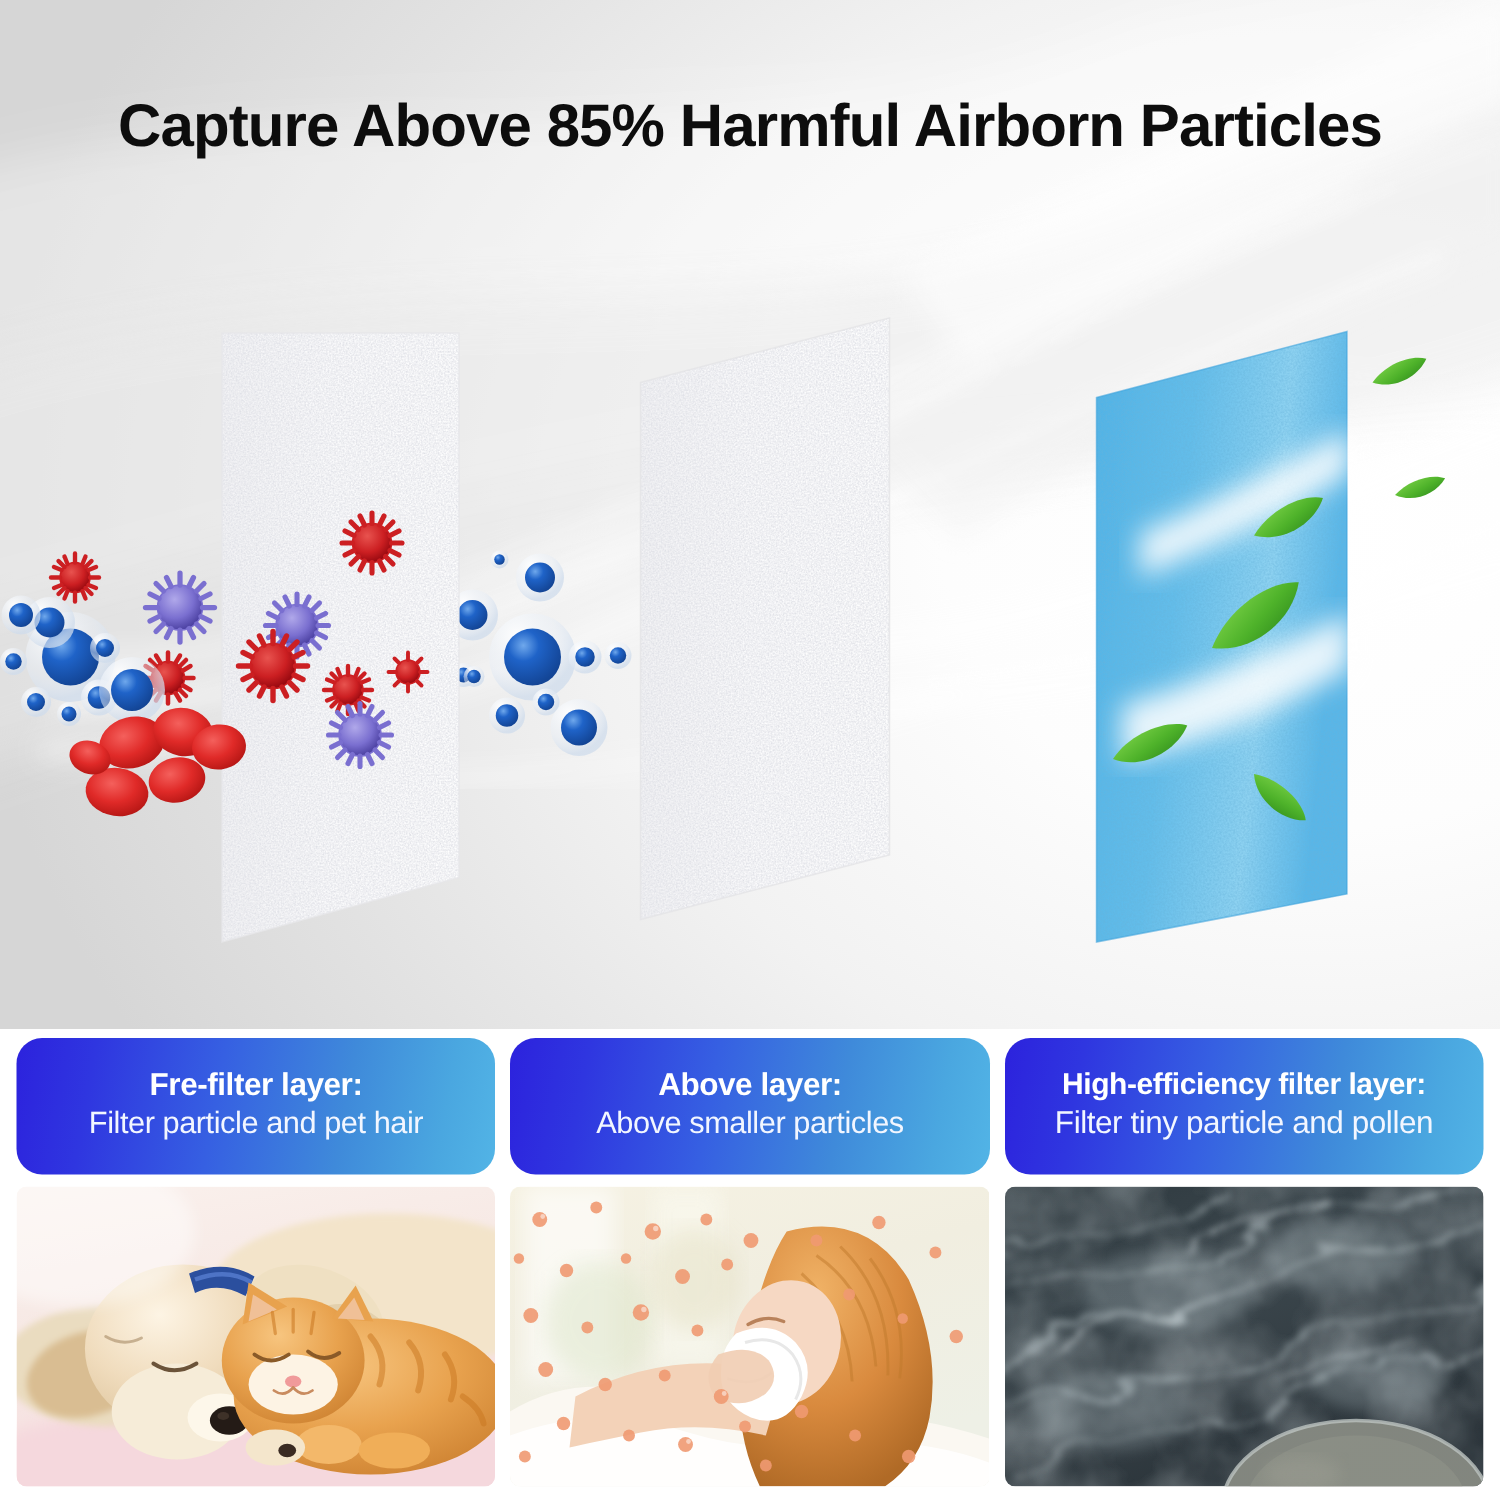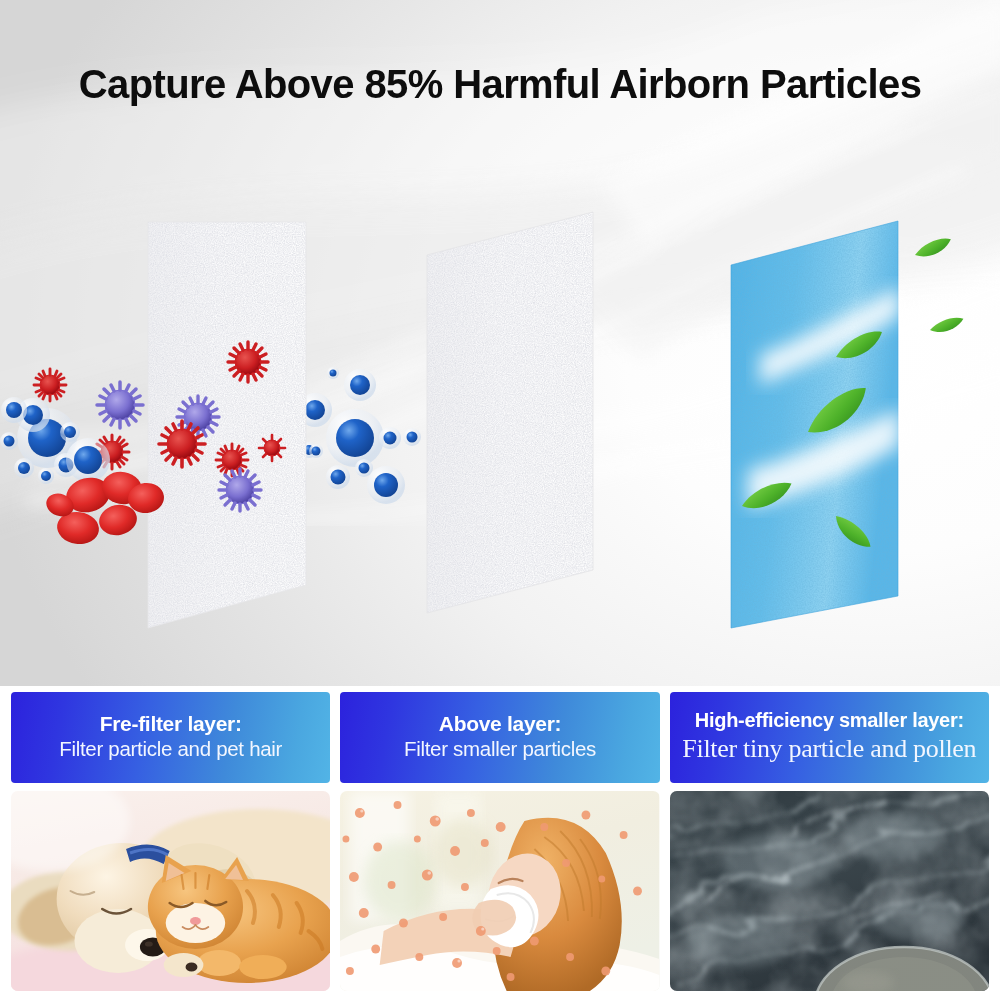--- a/index.html
+++ b/index.html
@@ -30,37 +30,37 @@
     white-space:nowrap;
   }
 
   
   .cards {
     position:absolute; left:11px; top:692px;
     width:978px; height:91px;
     display:flex; gap:10px;
   }
   .card {
-    flex:1 1 0; border-radius:4px;
+    flex:1 1 0; border-radius:17px;
     background:linear-gradient(100deg,#2c22dd 0%,#2f36e0 16%,#3660e2 42%,#3f8ada 68%,#4aa7e0 88%,#52b4e6 100%);
     display:flex; flex-direction:column;
     align-items:center; justify-content:center;
     padding:6px 6px 8px;
     overflow:hidden;
   }
   .card-title {
     color:#ffffff; font-weight:bold; font-size:21px;
     line-height:1.18; white-space:nowrap; letter-spacing:-0.3px;
   }
   .card-sub {
     color:#f2f6ff; font-size:20.5px; line-height:1.2;
     white-space:nowrap; letter-spacing:-0.3px;
   }
   .card.c3 .card-title { font-size:20px; }
-  .card.c3 .card-sub { font-size:26px;font-family:Liberation Serif, serif; }
+  .card.c3 .card-sub { font-size:21px; }
 
   
   .photos {
     position:absolute; left:11px; top:791px;
     width:978px; height:200px;
     display:flex; gap:10px;
   }
   .photo {
     flex:1 1 0; border-radius:7px; overflow:hidden; position:relative;
   }
@@ -505,25 +505,25 @@
 
 <div class="cards">
 
   <div class="card c1">
     <div class="card-title">Fre-filter layer:</div>
     <div class="card-sub">Filter particle and pet hair</div>
   </div>
 
   <div class="card c2">
     <div class="card-title">Above layer:</div>
-    <div class="card-sub">Filter smaller particles</div>
+    <div class="card-sub">Above smaller particles</div>
   </div>
 
   <div class="card c3">
-    <div class="card-title">High-efficiency smaller layer:</div>
+    <div class="card-title">High-efficiency filter layer:</div>
     <div class="card-sub">Filter tiny particle and pollen</div>
   </div>
 </div>
 
 <div class="photos">
 
   <div class="photo p1">
     <svg viewBox="0 0 322 200" preserveAspectRatio="none">
       <defs>
         <linearGradient id="p1bg" x1="0" y1="0" x2="0.3" y2="1">

